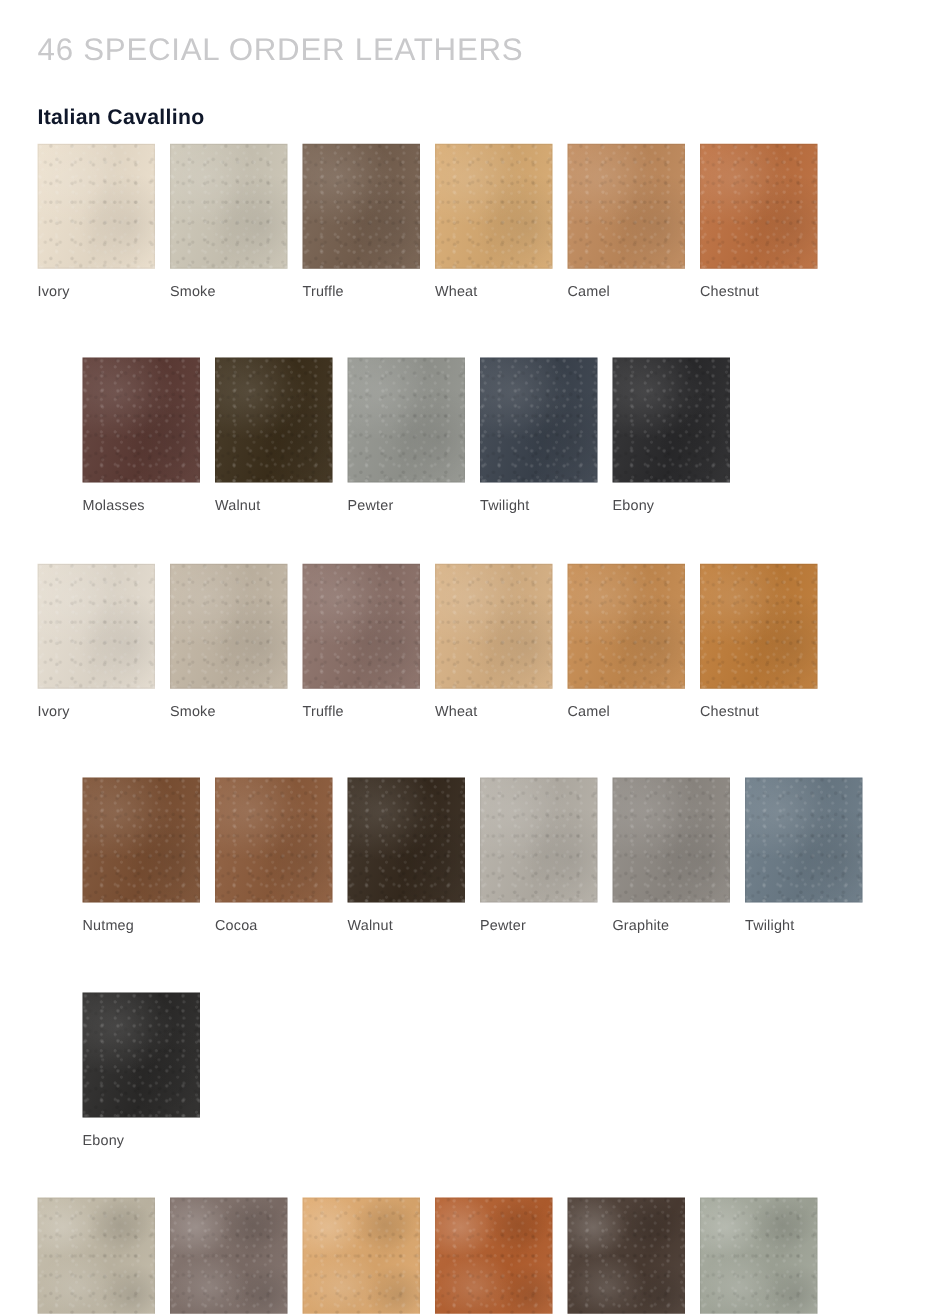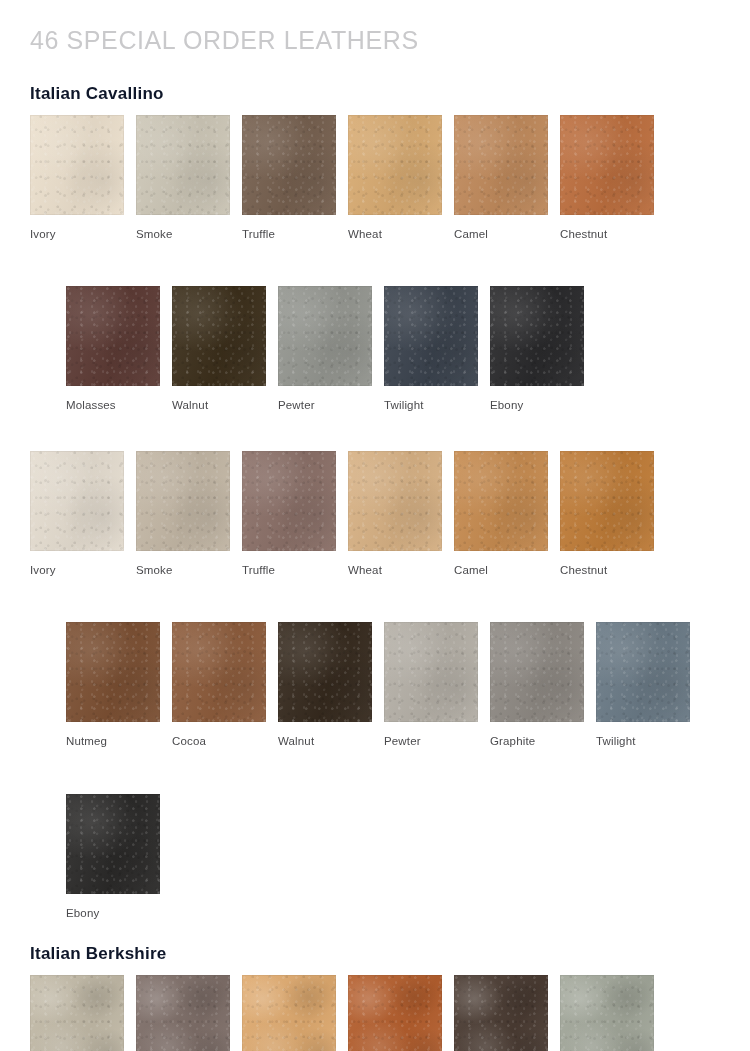--- a/index.html
+++ b/index.html
@@ -233,21 +233,20 @@
           </div>
         </div>
         <div class="swatch-grid grid-row-gap">
           <div class="swatch-cell">
             <div class="swatch-chip" style="background-color: rgb(43, 42, 41);"></div>
             <div class="swatch-label">Ebony</div>
           </div>
         </div>
       </div>
       <div class="section section-gap-2">
-        <div class="section-title">Italian Berkshire</div>
         <div class="swatch-grid">
           <div class="swatch-cell">
             <div class="swatch-chip mottled" style="background-color: rgb(195, 187, 168);"></div>
           </div>
           <div class="swatch-cell">
             <div class="swatch-chip mottled" style="background-color: rgb(127, 111, 105);"></div>
           </div>
           <div class="swatch-cell">
             <div class="swatch-chip mottled" style="background-color: rgb(224, 171, 112);"></div>
           </div>

